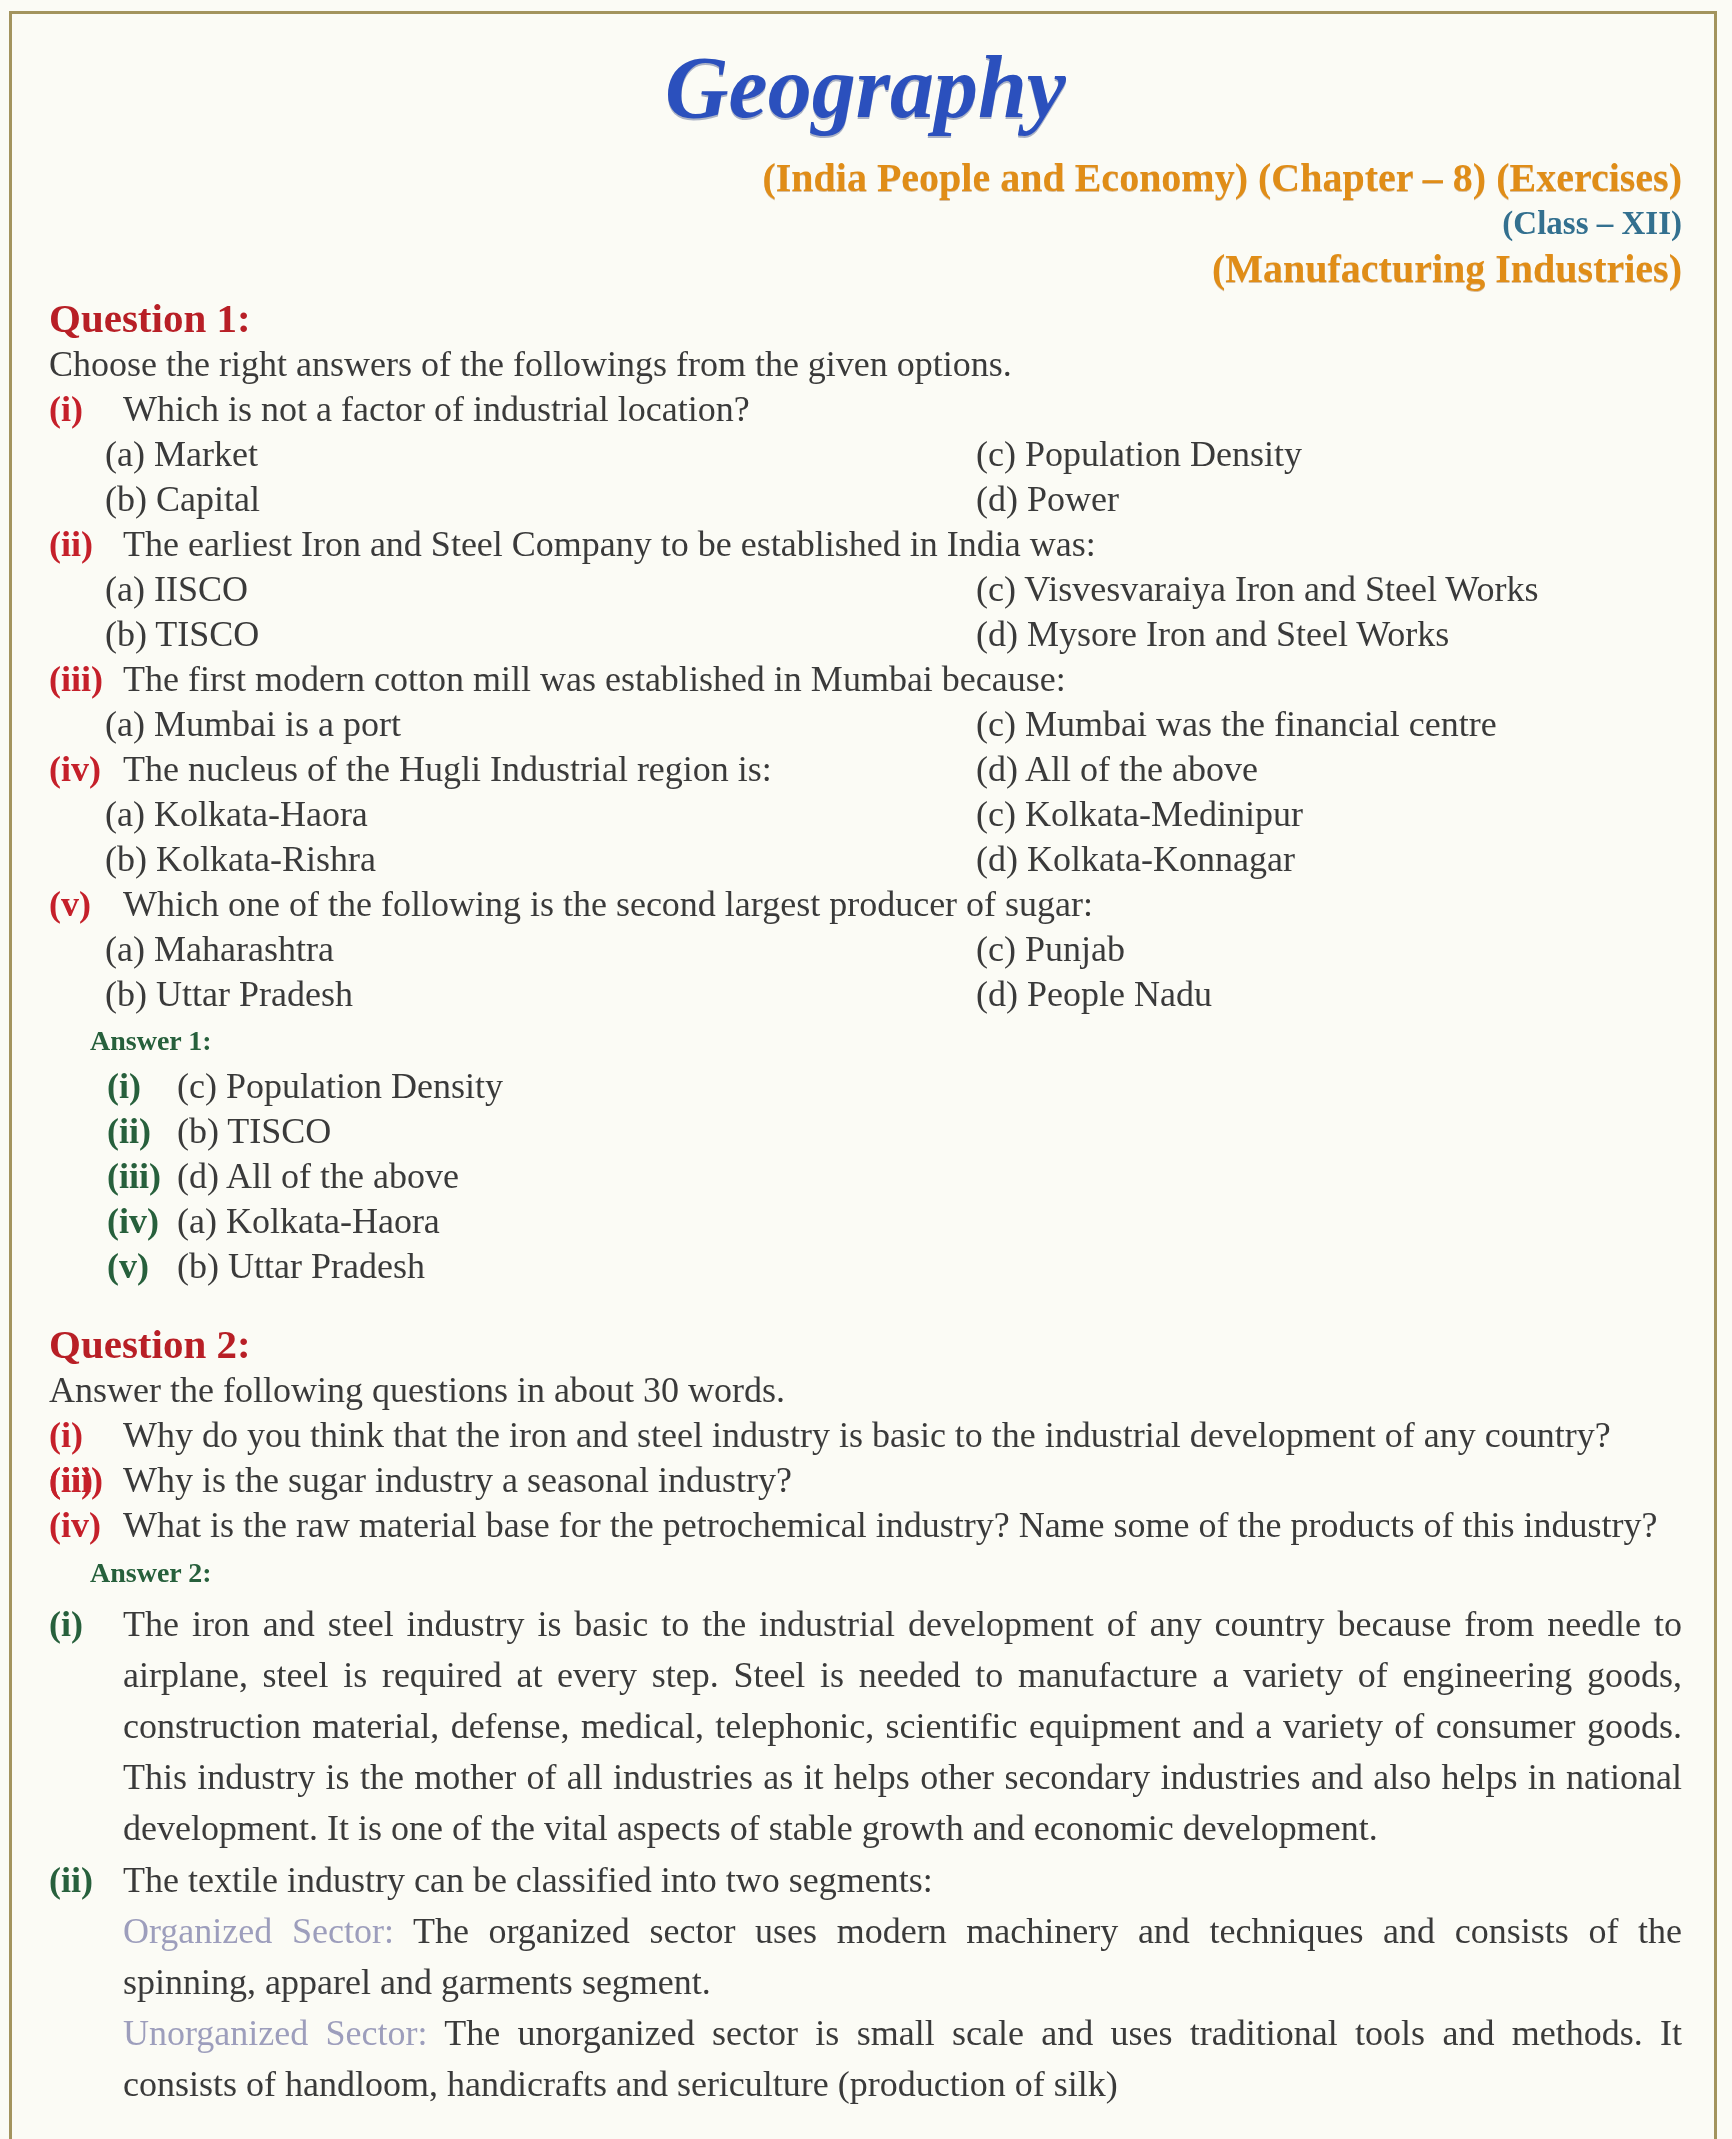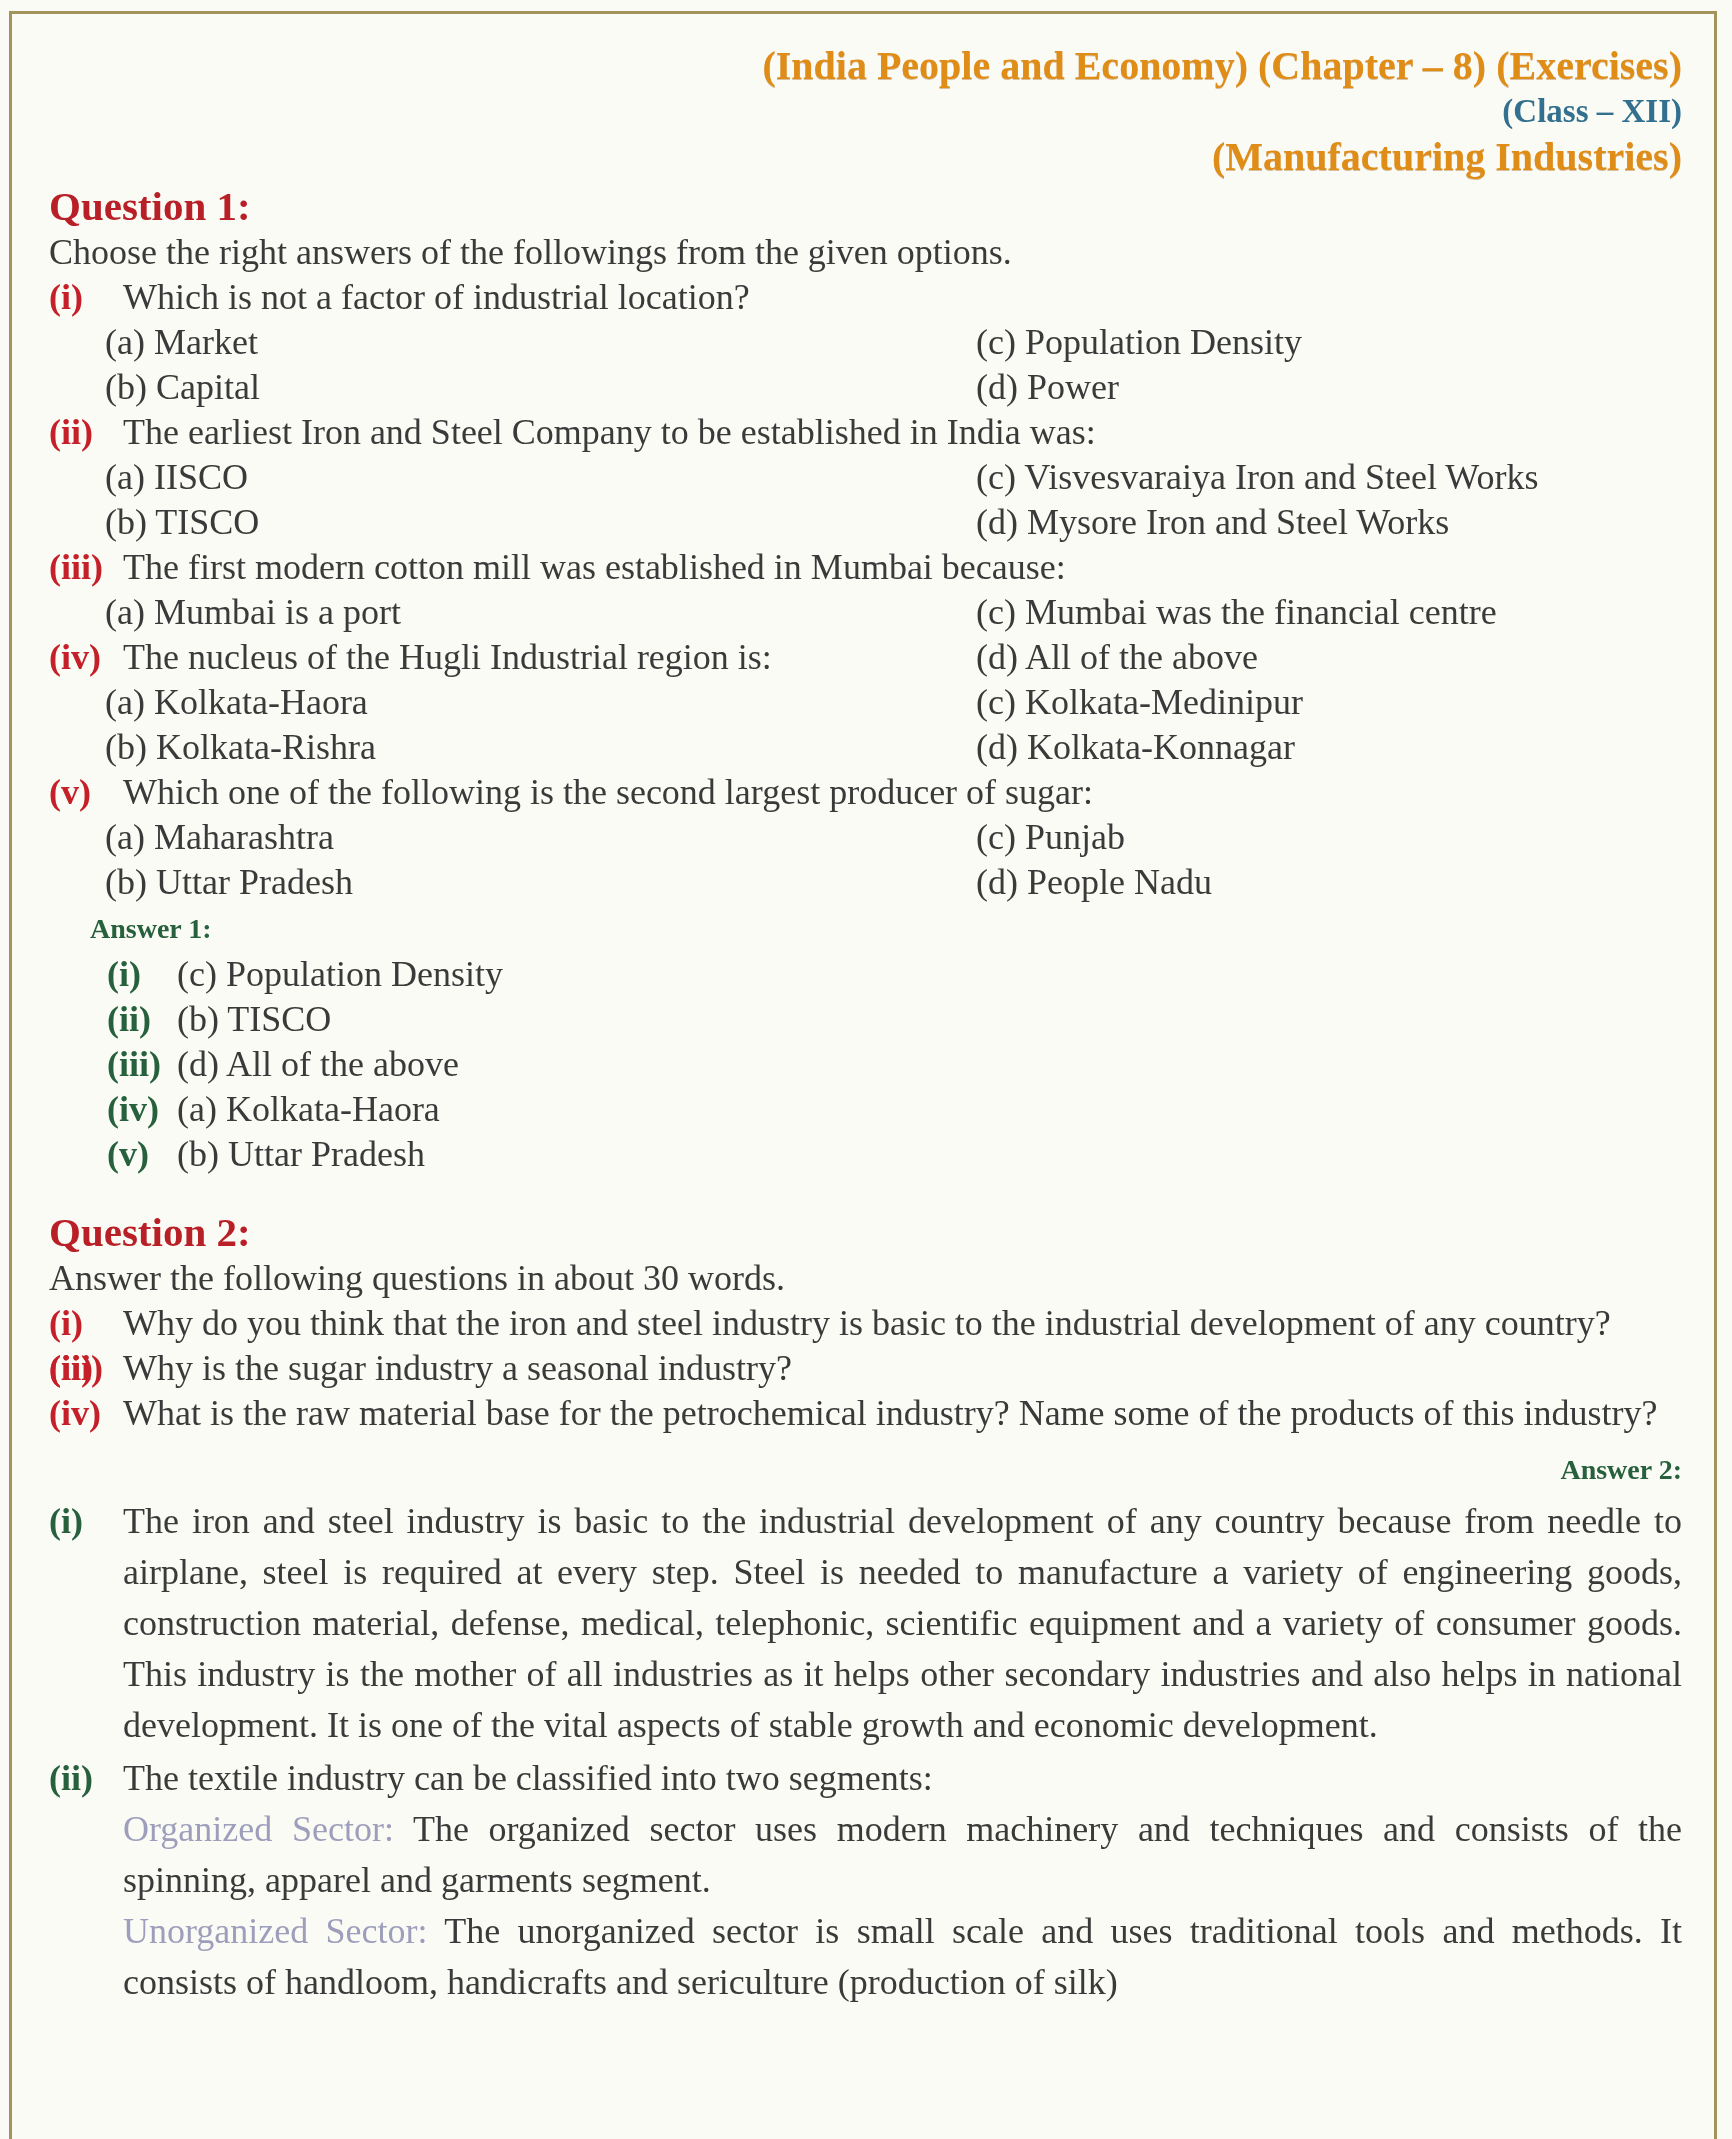--- a/index.html
+++ b/index.html
@@ -48,21 +48,21 @@
     color:var(--question-red);
   }
   .q1-heading{margin-top:3.4px;}
   .q2-heading{margin-top:32px;}
 
   .ans-heading{
     font-size:28px;line-height:47px;font-weight:bold;
     color:var(--answer-green);
     margin-left:41px;
   }
-  .a2-heading{margin-top:10px;text-align:right;}
+  .a2-heading{margin-top:1px;}
 
   .body-line{font-size:36px;line-height:45px;}
 
   .mc-item{position:relative;padding-left:74px;}
   .q2-item{position:relative;padding-left:74px;text-align:justify;}
   .marker-red{position:absolute;left:0;top:0;font-weight:bold;color:var(--numeral-red);}
   .marker-green{position:absolute;left:0;top:0;font-weight:bold;color:var(--answer-green);}
 
   .opt-row{position:relative;padding-left:56px;}
   .opt-right{position:absolute;left:927px;top:0;white-space:nowrap;}
@@ -78,20 +78,21 @@
   .a2-sub{margin-top:1.7px;}
   .sector-label{color:var(--sector-label);}
 </style>
 </head>
 <body>
 
 <div class="page">
   <div class="frame"></div>
 
   <div class="content">
+    <h1 class="title">Geography</h1>
     <div class="subtitle sub1">(India People and Economy) (Chapter – 8) (Exercises)</div>
     <div class="subtitle sub3">(Class – XII)</div>
     <div class="subtitle sub2">(Manufacturing Industries)</div>
 
     <div class="q-heading q1-heading">Question 1:</div>
     <div class="body-line">Choose the right answers of the followings from the given options.</div>
 
     <div class="body-line mc-item">
       <span class="marker-red">(i)</span>
       <span>Which is not a factor of industrial location?</span>

